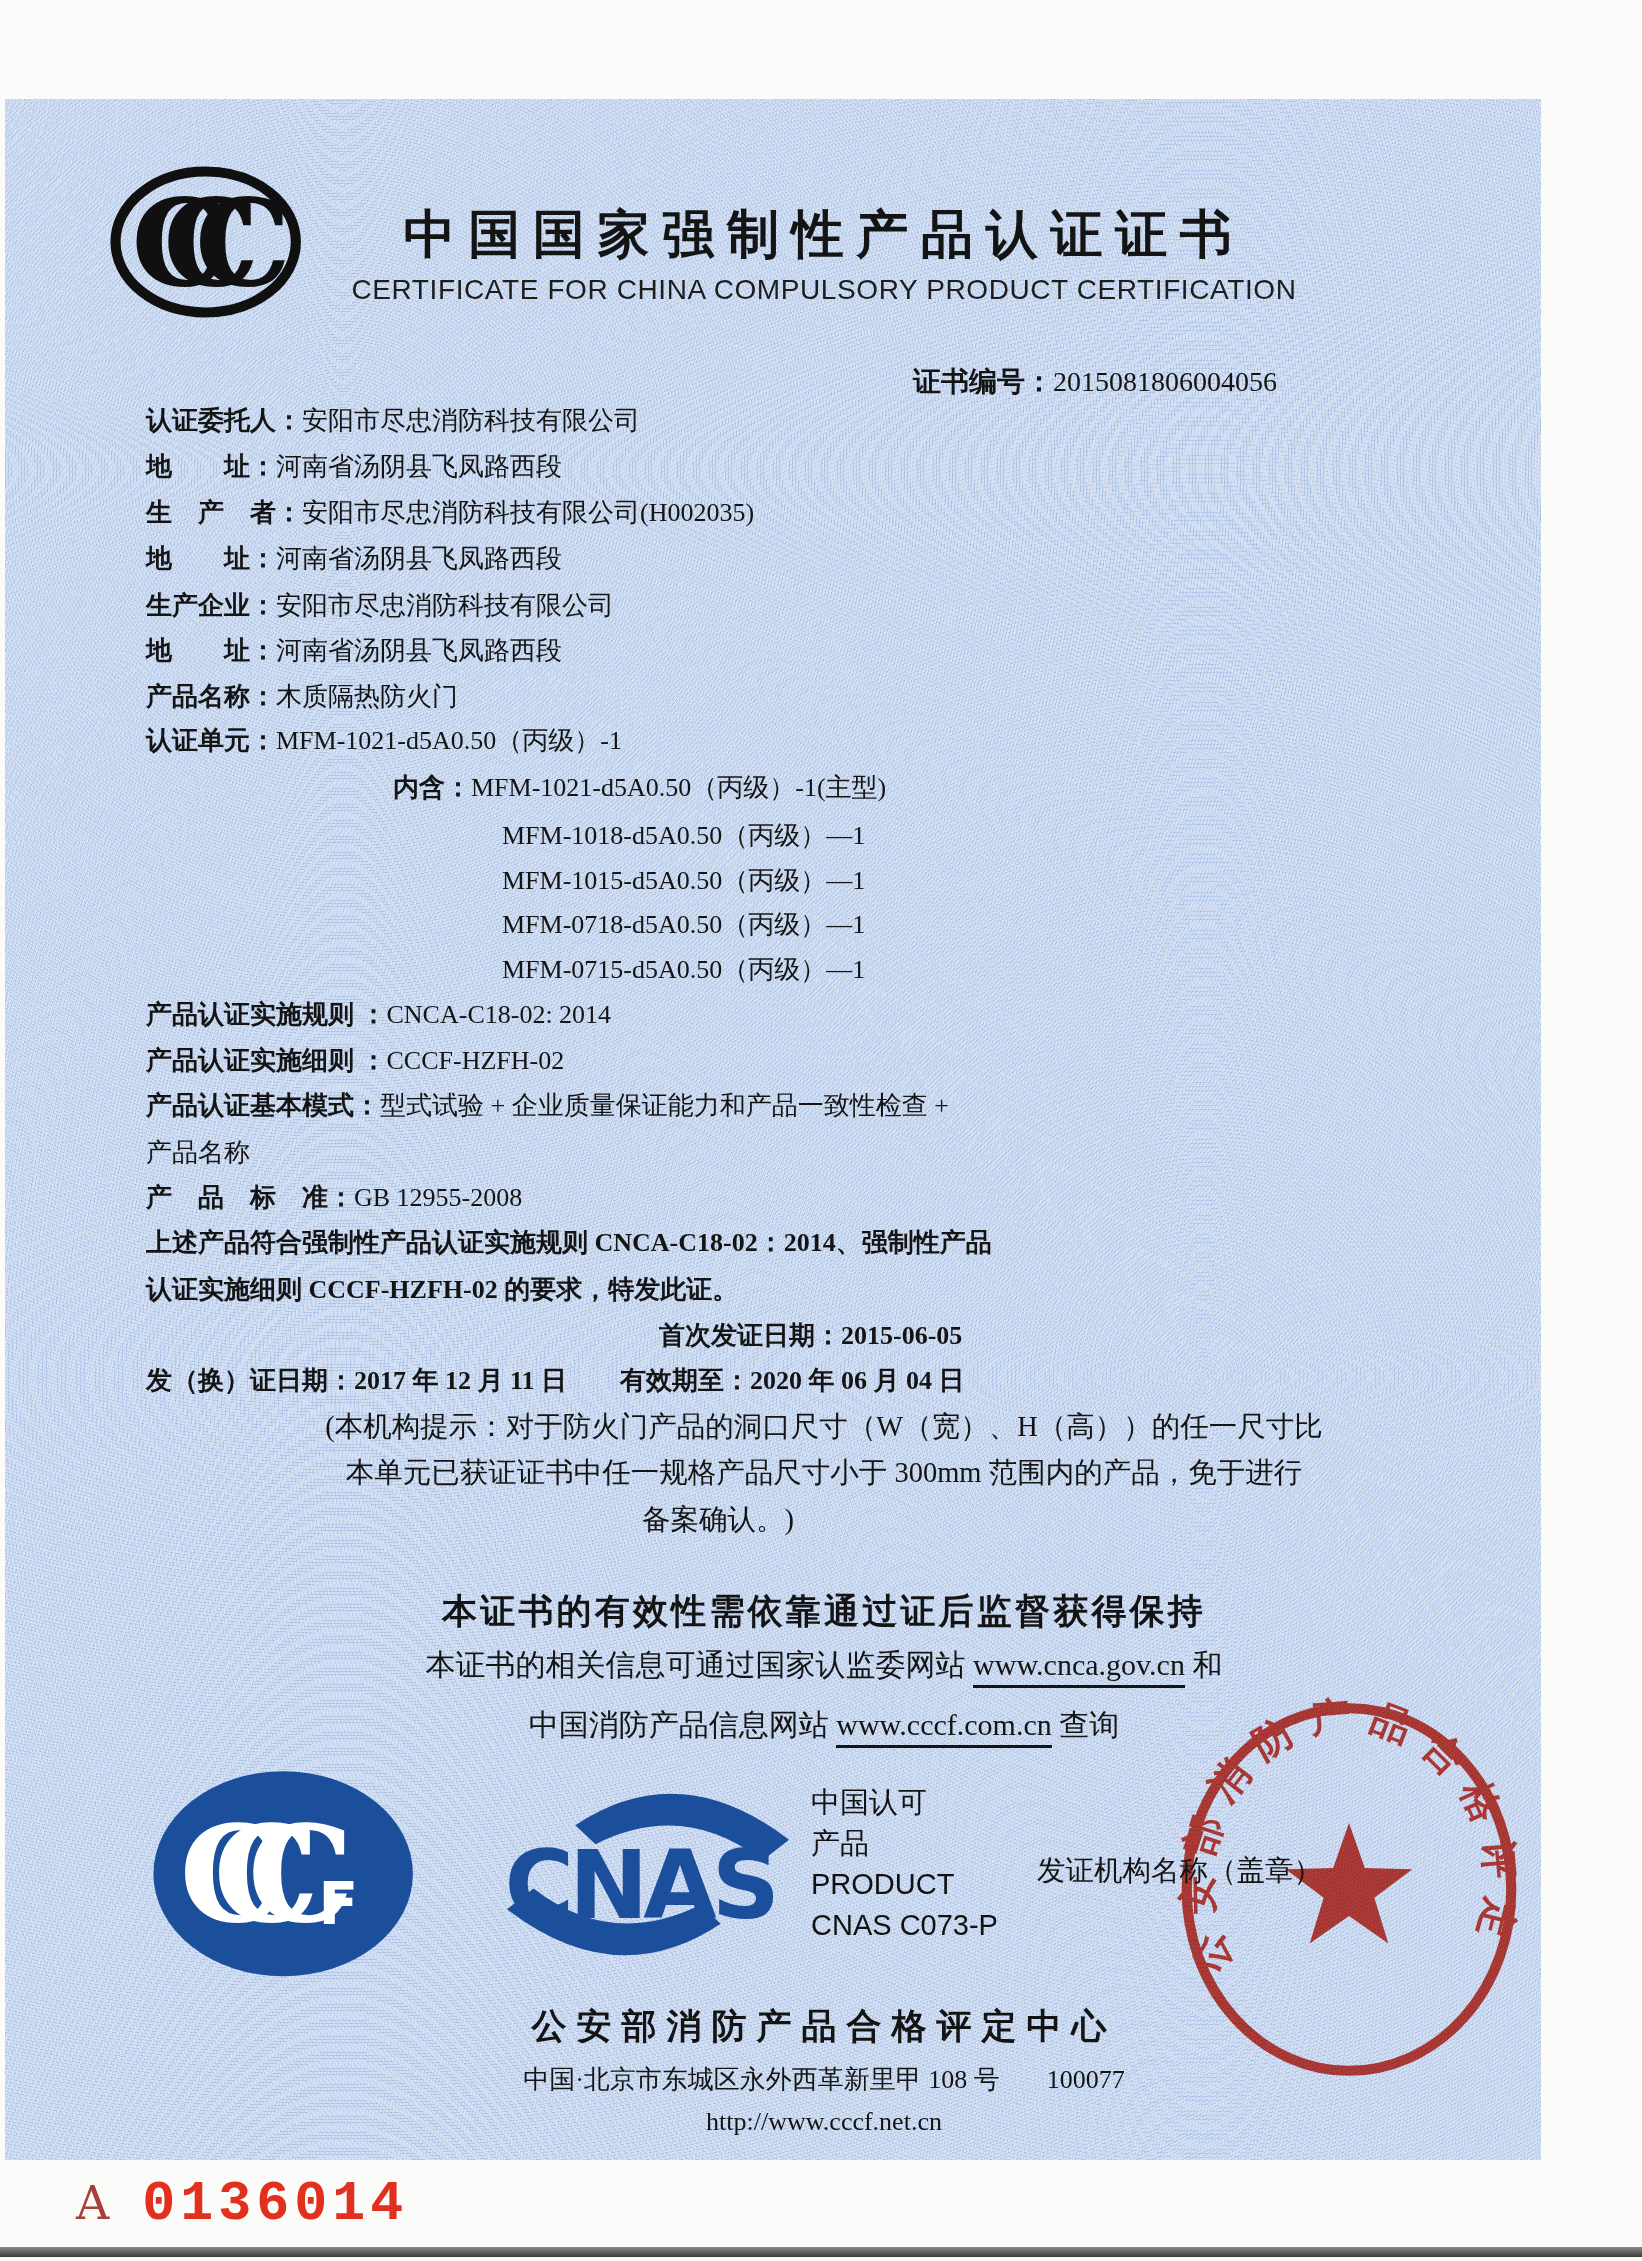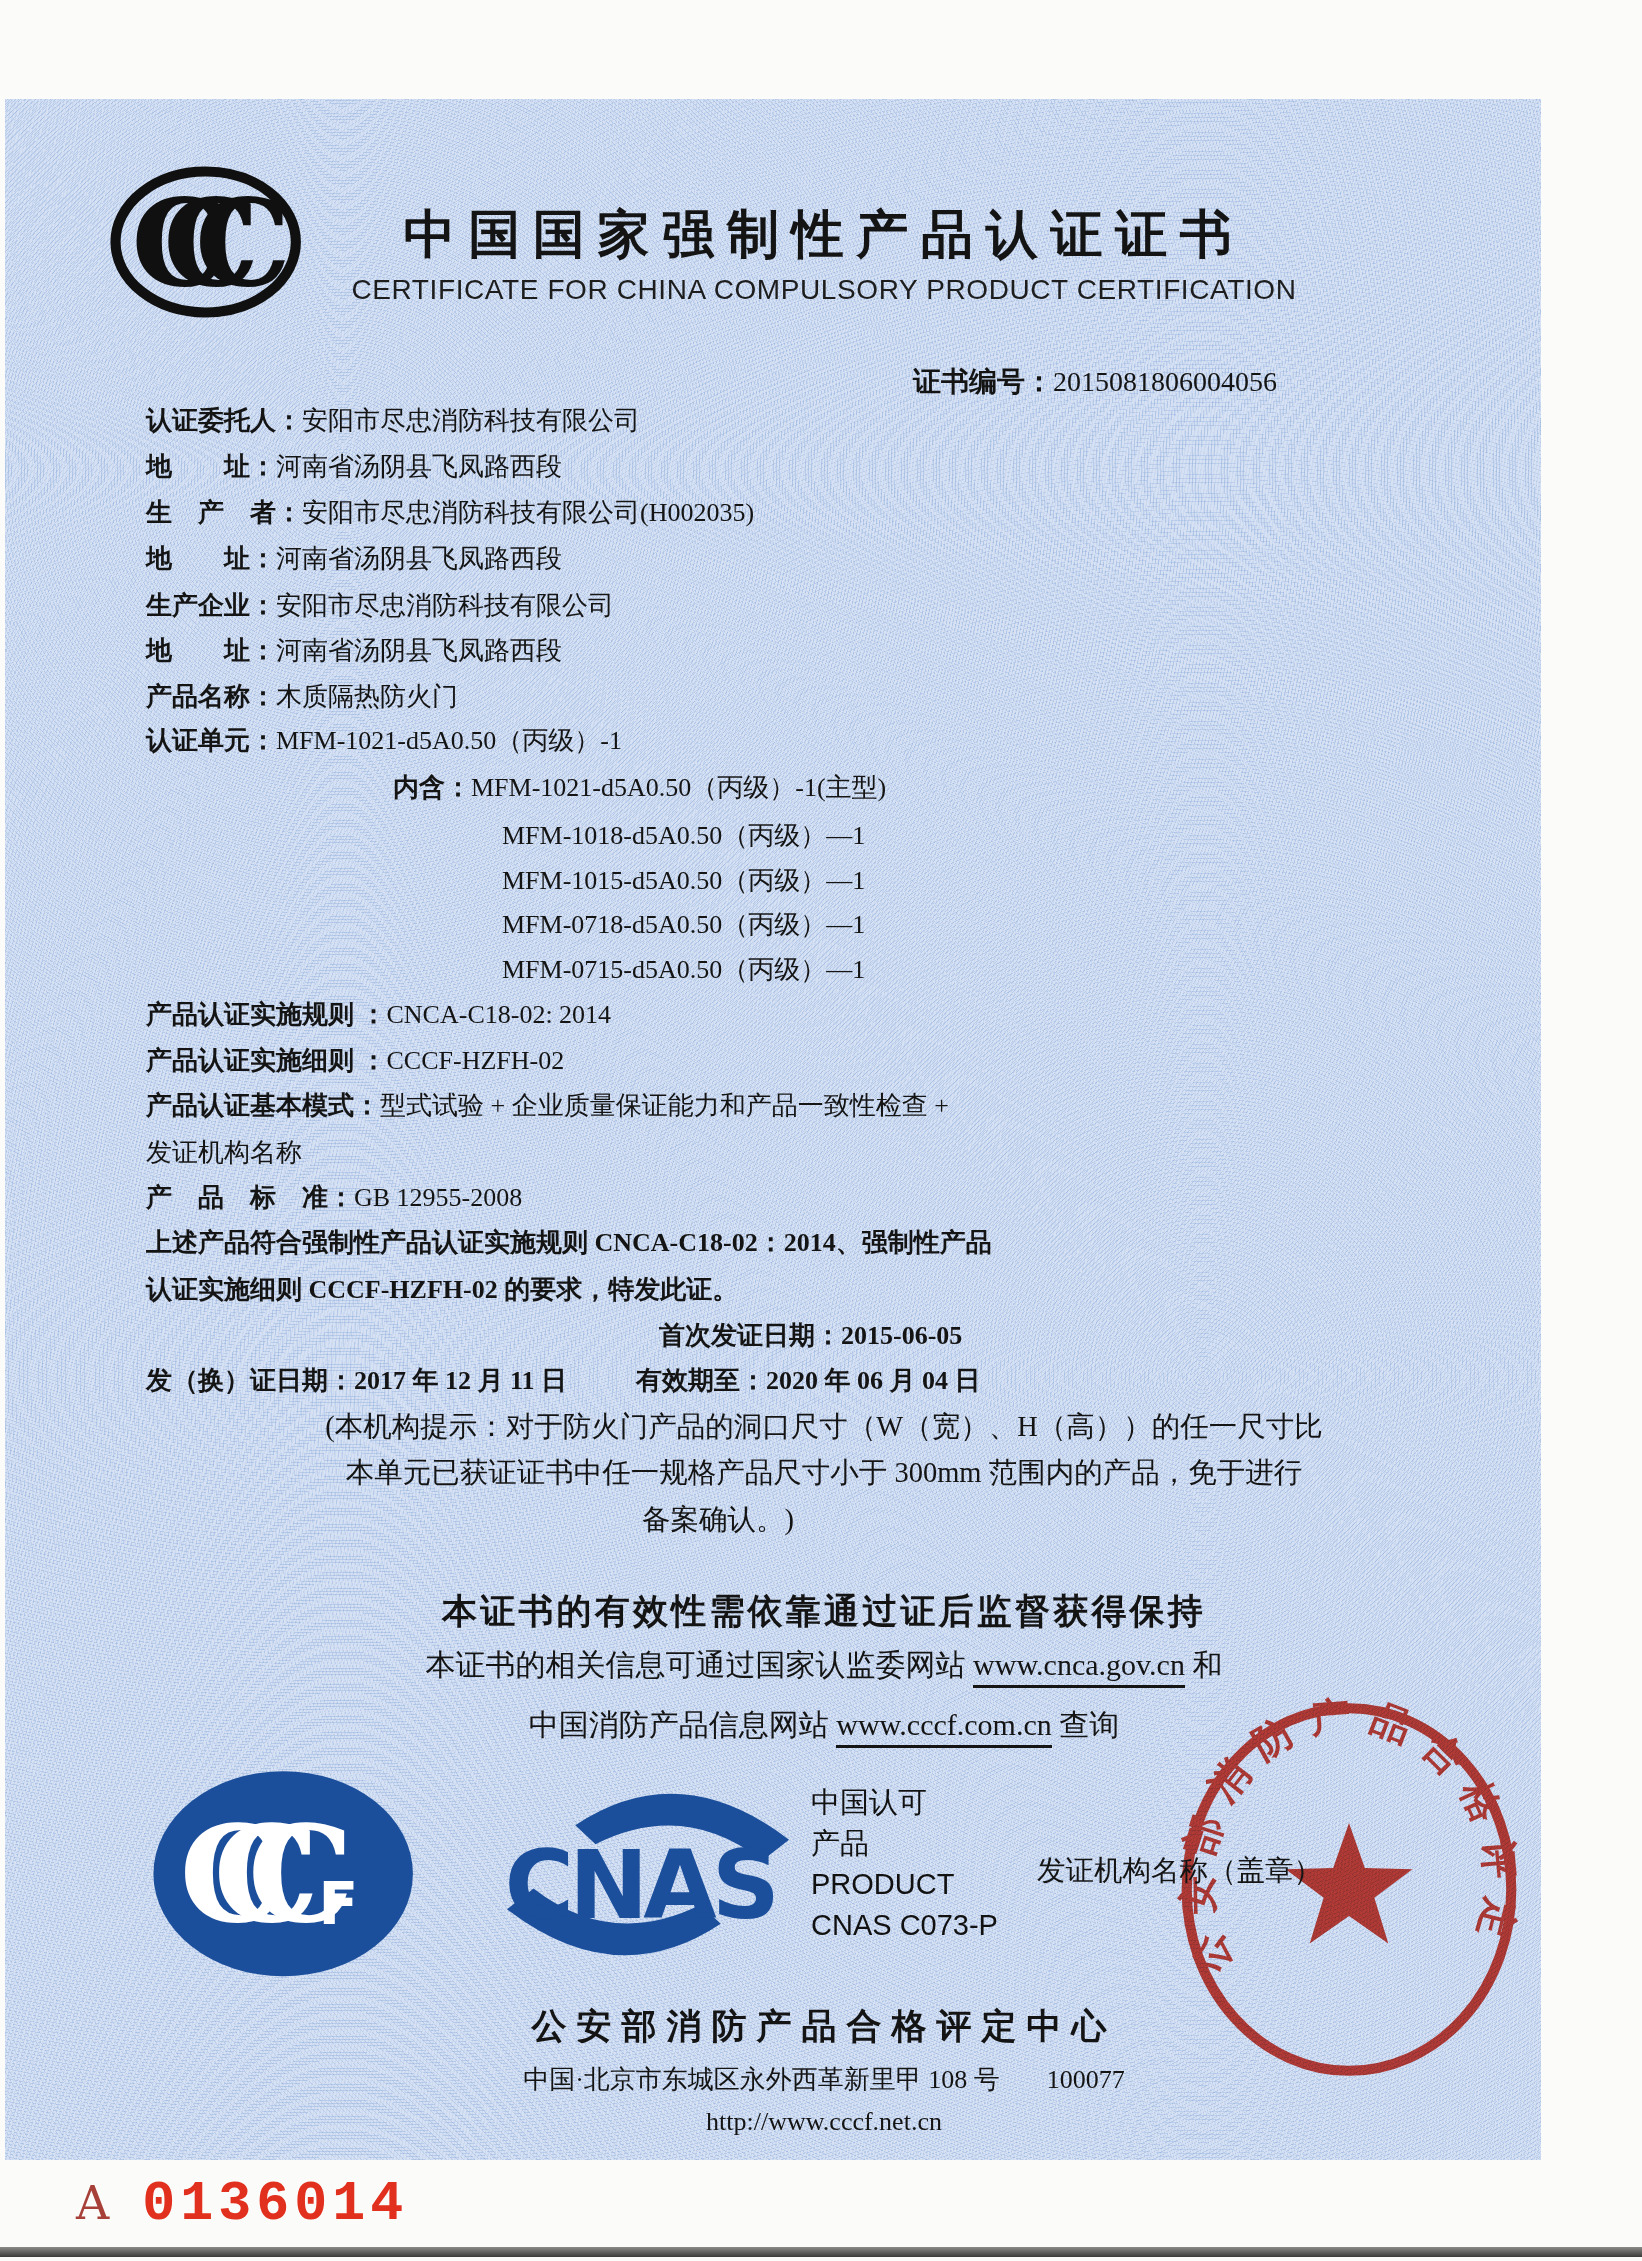--- a/index.html
+++ b/index.html
@@ -24,21 +24,21 @@
   .validity{top:1588px;font-size:35px;font-weight:700;letter-spacing:3.2px;}
   .info{font-size:30px;}
   .ulink{border-bottom:3.2px solid #151515;padding-bottom:4.4px;}
   .accblock{left:811px;top:1782px;font-size:29px;line-height:41px;white-space:nowrap;
             font-family:"Liberation Sans","DejaVu Sans",sans-serif;color:#111;}
   .seal-label{left:1037px;top:1852px;font-size:28.5px;z-index:6;}
   .issuer{top:2003px;font-size:35px;font-weight:700;letter-spacing:10px;}
   .addr{top:2062px;font-size:26px;}
   .site{top:2107px;font-size:26px;}
   .addr-gap{margin-left:47px;}
-  .exp-gap{margin-left:69px;}
+  .exp-gap{margin-left:53px;}
   .serial{left:76px;top:2173px;z-index:2;}
   .serial-a{font-size:46px;color:#a8403a;font-family:"DejaVu Serif","Liberation Serif",serif;}
   .serial-num{font-size:55px;color:#e2301e;font-family:"Liberation Mono","DejaVu Sans Mono",monospace;
               letter-spacing:5px;margin-left:33px;font-weight:700;}
   .bottom-shadow{position:absolute;left:0;top:2247px;width:1643px;height:9.5px;
                  background:linear-gradient(#8a8a88,#3a3a38);}
   .seal-svg{position:absolute;left:1165px;top:1693px;z-index:5;mix-blend-mode:multiply;}
   .logo{position:absolute;}
 </style>
 </head>
@@ -73,21 +73,21 @@
   <div class="abs bline" style="left:393px;top:768px;"><span class="lbl">内含：</span><span>MFM-1021-d5A0.50（丙级）-1(主型)</span></div>
 
   <div class="abs bline" style="left:502px;top:816px;">MFM-1018-d5A0.50（丙级）—1</div>
   <div class="abs bline" style="left:502px;top:861px;">MFM-1015-d5A0.50（丙级）—1</div>
   <div class="abs bline" style="left:502px;top:905px;">MFM-0718-d5A0.50（丙级）—1</div>
   <div class="abs bline" style="left:502px;top:950px;">MFM-0715-d5A0.50（丙级）—1</div>
 
   <div class="abs bline" style="left:146px;top:995px;"><span class="lbl">产品认证实施规则 ：</span><span>CNCA-C18-02: 2014</span></div>
   <div class="abs bline" style="left:146px;top:1041px;"><span class="lbl">产品认证实施细则 ：</span><span>CCCF-HZFH-02</span></div>
   <div class="abs bline" style="left:146px;top:1086px;"><span class="lbl">产品认证基本模式：</span><span>型式试验 + 企业质量保证能力和产品一致性检查 +</span></div>
-  <div class="abs bline" style="left:146px;top:1133px;">发证机构名称</div>
+  <div class="abs bline" style="left:146px;top:1133px;">产品名称</div>
   <div class="abs bline" style="left:146px;top:1178px;"><span class="lbl">产　品　标　准：</span><span>GB 12955-2008</span></div>
 
   <div class="abs bline bold" style="left:146px;top:1223px;">上述产品符合强制性产品认证实施规则 CNCA-C18-02：2014、强制性产品</div>
   <div class="abs bline bold" style="left:146px;top:1270px;">认证实施细则 CCCF-HZFH-02 的要求，特发此证。</div>
 
   <div class="abs bline bold" style="left:659px;top:1316px;"><span>首次发证日期：</span><span>2015-06-05</span></div>
   <div class="abs bline bold" style="left:146px;top:1361px;">
     <span>发（换）证日期：</span><span>2017 年 12 月 11 日</span><span class="exp-gap">有效期至：</span><span>2020 年 06 月 04 日</span>
   </div>
 

